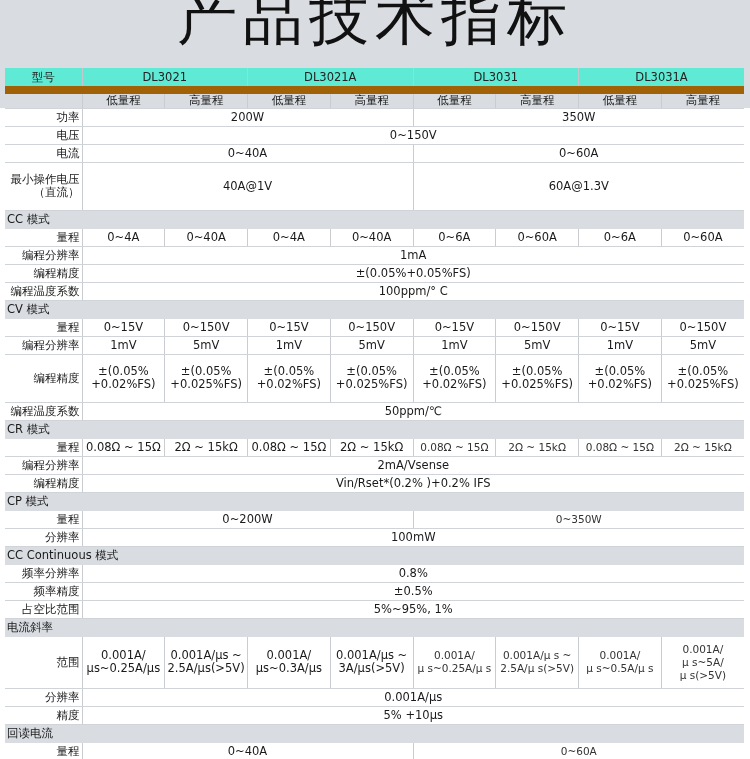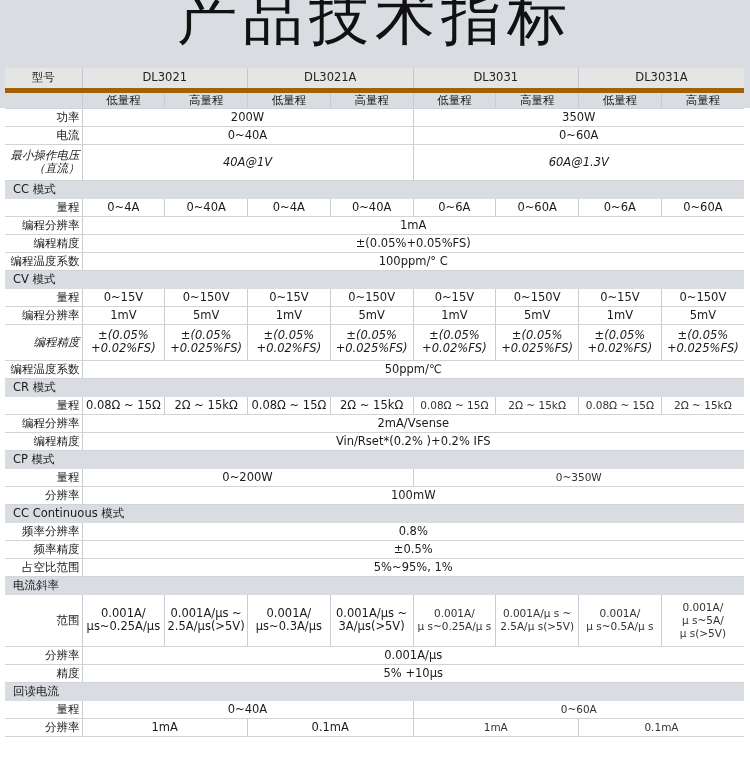--- a/index.html
+++ b/index.html
@@ -31,31 +31,31 @@
     line-height: 13px;
     height: 18px;
     white-space: nowrap;
   }
   .spec-table td.lbl {
     text-align: right; border-left: none; padding-left: 2px;
     white-space: normal;
   }
 
   tr.model-row td {
-    background: #e5e5e5; height: 22px; border-bottom: 5px solid #a16207;
+    background: #5eead4; height: 22px; border-bottom: 8px solid #a16207;
     font-size: 11.5px; color: #222; border-left: 1px solid #c4c8cc;
   }
   tr.model-row td.lbl { text-align: center; border-left: none; }
   tr.range-row td { height: 18px; }
 
   tr.section td {
     background: #d9dde2; text-align: left; border-left: none;
-    height: 18px; padding-left: 8px; border-bottom: 1px solid #d9dde2;
-  }
-  tr.tall td { height: 36px; font-style: italic; }
+    height: 18px; padding-left: 2px; border-bottom: 1px solid #d9dde2;
+  }
+  tr.tall td { height: 48px; }
   tr.tall2 td { height: 52px; }
   .two-line { white-space: normal; line-height: 13px; }
   .light { font-size: 10.5px; color: #333; }
 </style>
 </head>
 <body>
 
 <div class="hero">
   <div class="hero-title">产品技术指标</div>
 </div>
@@ -92,20 +92,24 @@
       <td>低量程</td>
       <td>高量程</td>
     </tr>
 
     <tr>
       <td class="lbl">功率</td>
       <td colspan="4">200W</td>
       <td colspan="4">350W</td>
     </tr>
     <tr>
+      <td class="lbl">电压</td>
+      <td colspan="8">0~150V</td>
+    </tr>
+    <tr>
       <td class="lbl">电流</td>
       <td colspan="4">0~40A</td>
       <td colspan="4">0~60A</td>
     </tr>
     <tr class="tall">
       <td class="lbl">最小操作电压（直流）</td>
       <td colspan="4">40A@1V</td>
       <td colspan="4">60A@1.3V</td>
     </tr>
 

